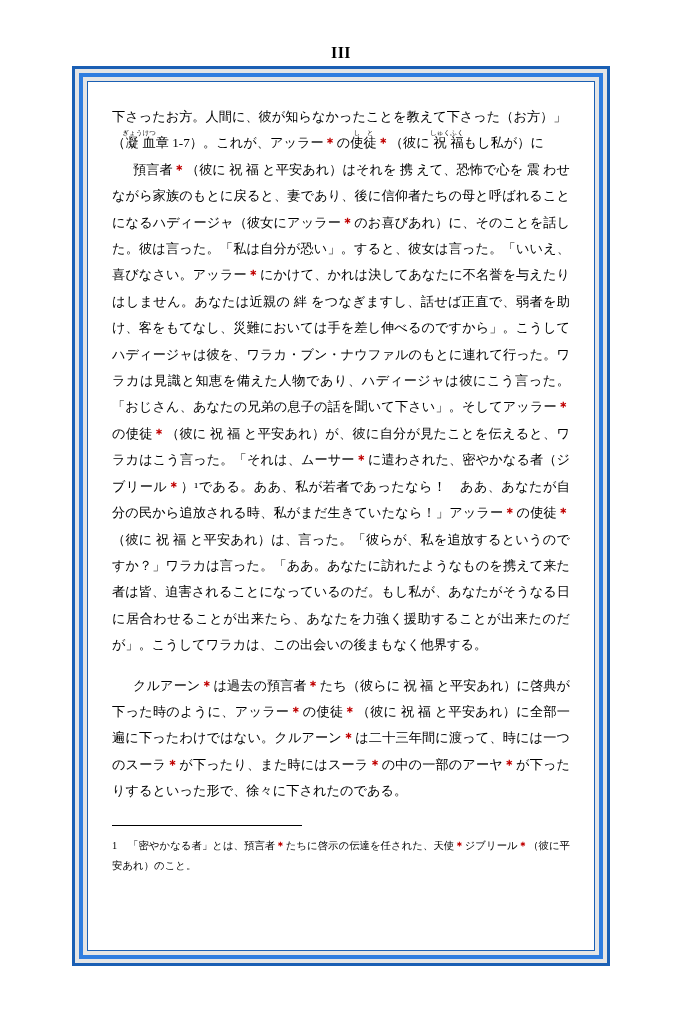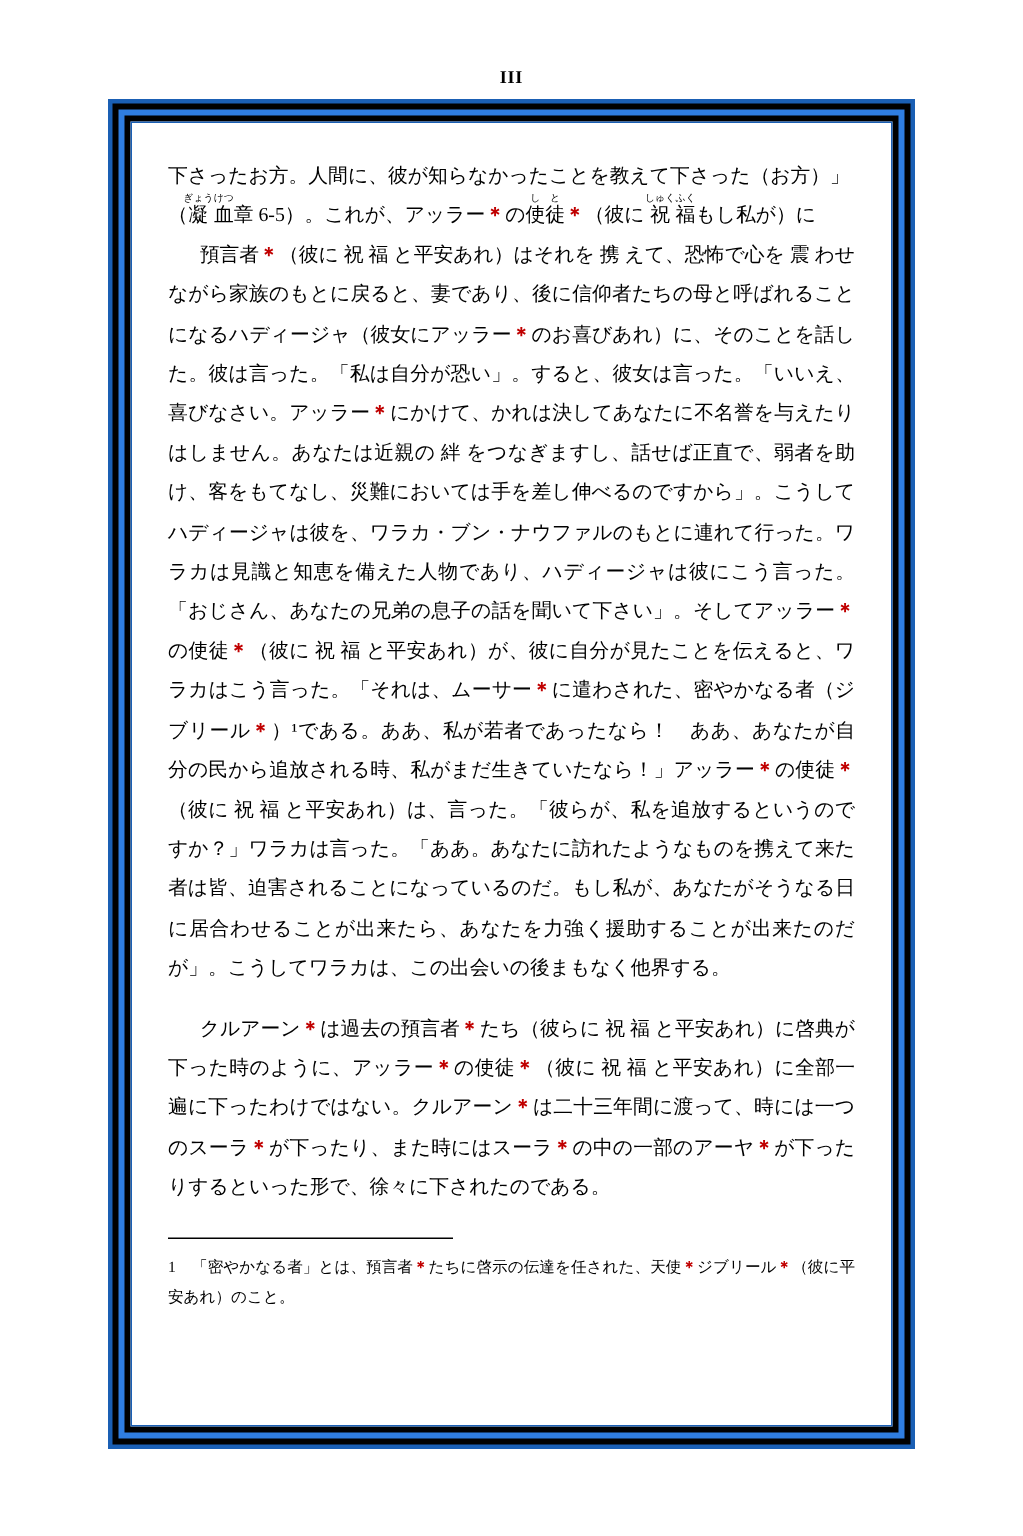--- a/index.html
+++ b/index.html
@@ -15,33 +15,33 @@
     position: relative;
   }
   .page-number {
     position: absolute;
     top: 44px;
     left: 0;
     width: 682px;
     text-align: center;
     font-family: "Liberation Serif", serif;
     font-weight: bold;
-    font-size: 12px;
+    font-size: 16px;
     letter-spacing: 0.5px;
     color: #000;
   }
   .frame-outer {
     position: absolute;
     left: 72px;
     top: 66px;
     width: 538px;
     height: 900px;
     border: 3px solid #1a5fb4;
     box-sizing: border-box;
-    background: #000000;
+    background: #e5e5e5;
   }
   .frame-mid {
     position: absolute;
     left: 4px;
     top: 4px;
     right: 4px;
     bottom: 4px;
     border: 4px solid #2f7de0;
     box-sizing: border-box;
   }
@@ -118,21 +118,21 @@
 
 <div class="frame-outer">
   <div class="frame-mid">
     <div class="frame-inner">
       <div class="content">
 
         <div class="body-text">
 
           <p>
             <span>下さったお方。人間に、彼が知らなかったことを教えて下さった（お方）」</span><br>
-            <span>（</span><ruby><span>凝</span><rt>ぎょう</rt></ruby><ruby><span>血</span><rt>けつ</rt></ruby><span>章 6-5）。これが、アッラー</span><span class="ast">＊</span><span>の</span><ruby><span>使</span><rt>し</rt></ruby><ruby><span>徒</span><rt>と</rt></ruby><span class="ast">＊</span><span>（彼に </span><ruby><span>祝</span><rt>しゅく</rt></ruby><ruby><span>福</span><rt>ふく</rt></ruby><span>もし私が）に</span><br>
+            <span>（</span><ruby><span>凝</span><rt>ぎょう</rt></ruby><ruby><span>血</span><rt>けつ</rt></ruby><span>章 1-7）。これが、アッラー</span><span class="ast">＊</span><span>の</span><ruby><span>使</span><rt>し</rt></ruby><ruby><span>徒</span><rt>と</rt></ruby><span class="ast">＊</span><span>（彼に </span><ruby><span>祝</span><rt>しゅく</rt></ruby><ruby><span>福</span><rt>ふく</rt></ruby><span>もし私が）に</span><br>
           </p>
 
           <p class="indent">預言者<span class="ast" style="color: rgb(192, 0, 0);">＊</span>（彼に 祝 福 と平安あれ）はそれを 携 えて、恐怖で心を 震 わせながら家族のもとに戻ると、妻であり、後に信仰者たちの母と呼ばれることになるハディージャ（彼女にアッラー<span class="ast" style="color: rgb(192, 0, 0);">＊</span>のお喜びあれ）に、そのことを話した。彼は言った。「私は自分が恐い」。すると、彼女は言った。「いいえ、喜びなさい。アッラー<span class="ast" style="color: rgb(192, 0, 0);">＊</span>にかけて、かれは決してあなたに不名誉を与えたりはしません。あなたは近親の 絆 をつなぎますし、話せば正直で、弱者を助け、客をもてなし、災難においては手を差し伸べるのですから」。こうしてハディージャは彼を、ワラカ・ブン・ナウファルのもとに連れて行った。ワラカは見識と知恵を備えた人物であり、ハディージャは彼にこう言った。「おじさん、あなたの兄弟の息子の話を聞いて下さい」。そしてアッラー<span class="ast" style="color: rgb(192, 0, 0);">＊</span>の使徒<span class="ast" style="color: rgb(192, 0, 0);">＊</span>（彼に 祝 福 と平安あれ）が、彼に自分が見たことを伝えると、ワラカはこう言った。「それは、ムーサー<span class="ast" style="color: rgb(192, 0, 0);">＊</span>に遣わされた、密やかなる者（ジブリール<span class="ast" style="color: rgb(192, 0, 0);">＊</span>）¹である。ああ、私が若者であったなら！　ああ、あなたが自分の民から追放される時、私がまだ生きていたなら！」アッラー<span class="ast" style="color: rgb(192, 0, 0);">＊</span>の使徒<span class="ast" style="color: rgb(192, 0, 0);">＊</span>（彼に 祝 福 と平安あれ）は、言った。「彼らが、私を追放するというのですか？」ワラカは言った。「ああ。あなたに訪れたようなものを携えて来た者は皆、迫害されることになっているのだ。もし私が、あなたがそうなる日に居合わせることが出来たら、あなたを力強く援助することが出来たのだが」。こうしてワラカは、この出会いの後まもなく他界する。</p>
 
           <div class="para-gap"></div>
 
           <p class="indent">クルアーン<span class="ast" style="color: rgb(192, 0, 0);">＊</span>は過去の預言者<span class="ast" style="color: rgb(192, 0, 0);">＊</span>たち（彼らに 祝 福 と平安あれ）に啓典が下った時のように、アッラー<span class="ast" style="color: rgb(192, 0, 0);">＊</span>の使徒<span class="ast" style="color: rgb(192, 0, 0);">＊</span>（彼に 祝 福 と平安あれ）に全部一遍に下ったわけではない。クルアーン<span class="ast" style="color: rgb(192, 0, 0);">＊</span>は二十三年間に渡って、時には一つのスーラ<span class="ast" style="color: rgb(192, 0, 0);">＊</span>が下ったり、また時にはスーラ<span class="ast" style="color: rgb(192, 0, 0);">＊</span>の中の一部のアーヤ<span class="ast" style="color: rgb(192, 0, 0);">＊</span>が下ったりするといった形で、徐々に下されたのである。</p>
         </div>
 
         <div class="footnote-rule"></div>

